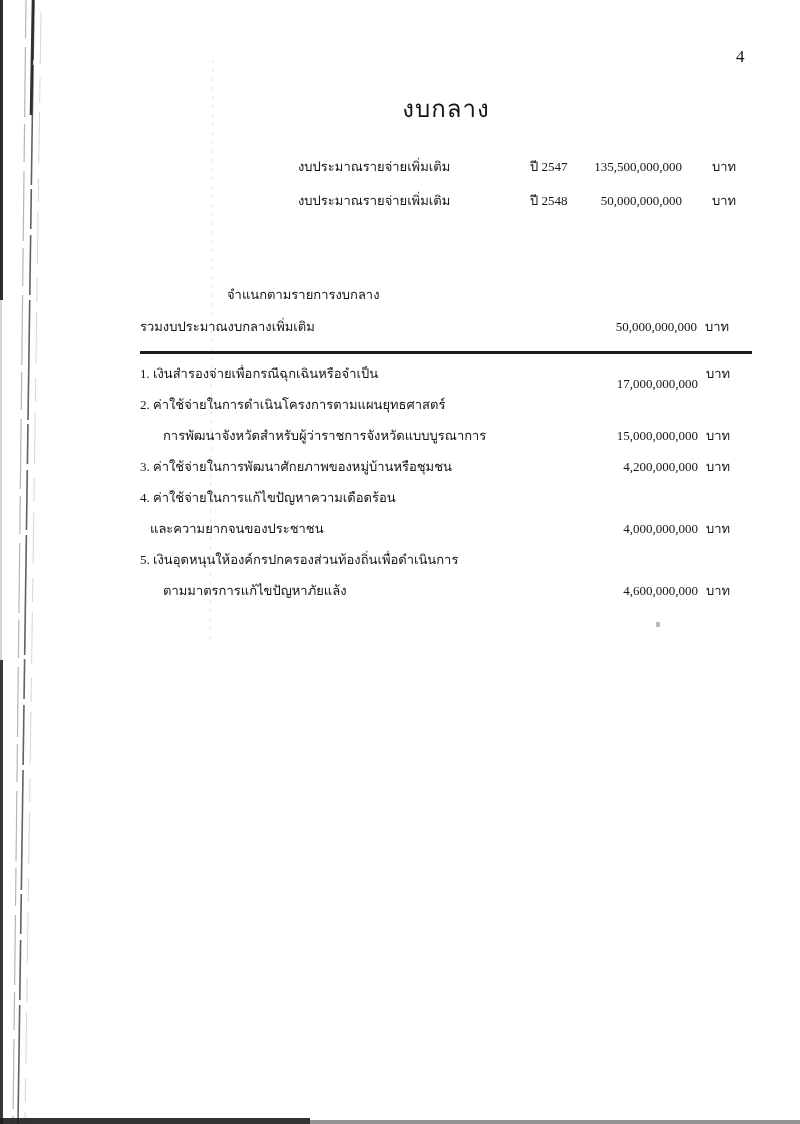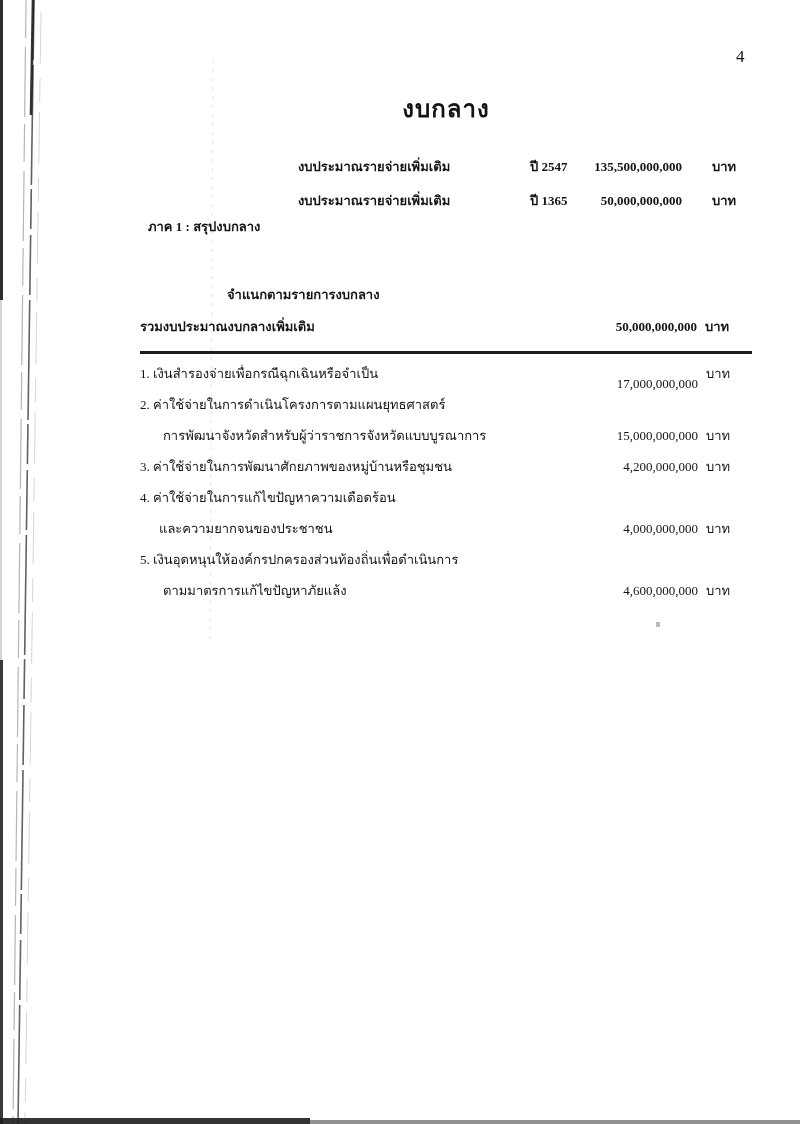--- a/index.html
+++ b/index.html
@@ -16,21 +16,21 @@
     font-family: "Liberation Serif", "DejaVu Serif", serif;
     color: #141414;
   }
   .t {
     position: absolute;
     white-space: nowrap;
     font-size: 13px;
     line-height: 24px;
     color: #141414;
   }
-  .b { font-weight: bold; }
+  .b { font-weight: normal; }
   .amt { text-align: right; }
   .title { font-size: 24px; letter-spacing: 1px; }
   .rule {
     position: absolute;
     background: #1c1c1c;
   }
   .artifacts {
     position: absolute;
     inset: 0;
     pointer-events: none;
@@ -66,26 +66,25 @@
 
   <div>
     <div class="t b" style="top:155px; left:298px">งบประมาณรายจ่ายเพิ่มเติม</div>
     <div class="t b" style="top:155px; left:530px">ปี 2547</div>
     <div class="t b amt" style="top:155px; left:540px; width:142px">135,500,000,000</div>
     <div class="t b" style="top:155px; left:712px">บาท</div>
   </div>
 
   <div>
     <div class="t b" style="top:189px; left:298px">งบประมาณรายจ่ายเพิ่มเติม</div>
-    <div class="t b" style="top:189px; left:530px">ปี 1365</div>
+    <div class="t b" style="top:189px; left:530px">ปี 2548</div>
     <div class="t b amt" style="top:189px; left:540px; width:142px">50,000,000,000</div>
     <div class="t b" style="top:189px; left:712px">บาท</div>
   </div>
 
-  <div class="t b" style="top:215px; left:148px">ภาค 1 : สรุปงบกลาง</div>
   <div class="t b" style="top:283px; left:227px">จำแนกตามรายการงบกลาง</div>
 
   <div>
     <div class="t b" style="top:315px; left:140px">รวมงบประมาณงบกลางเพิ่มเติม</div>
     <div class="t b amt" style="top:315px; left:555px; width:142px">50,000,000,000</div>
     <div class="t b" style="top:315px; left:705px">บาท</div>
   </div>
 
   <div class="rule" style="top:351px; left:140px; width:612px; height:3px"></div>
 
@@ -103,21 +102,21 @@
   </div>
 
   <div>
     <div class="t" style="top:455px; left:140px">3. ค่าใช้จ่ายในการพัฒนาศักยภาพของหมู่บ้านหรือชุมชน</div>
     <div class="t amt" style="top:455px; left:556px; width:142px">4,200,000,000</div>
     <div class="t" style="top:455px; left:706px">บาท</div>
   </div>
 
   <div>
     <div class="t" style="top:486px; left:140px">4. ค่าใช้จ่ายในการแก้ไขปัญหาความเดือดร้อน</div>
-    <div class="t" style="top:517px; left:159px">และความยากจนของประชาชน</div>
+    <div class="t" style="top:517px; left:150px">และความยากจนของประชาชน</div>
     <div class="t amt" style="top:517px; left:556px; width:142px">4,000,000,000</div>
     <div class="t" style="top:517px; left:706px">บาท</div>
   </div>
 
   <div>
     <div class="t" style="top:548px; left:140px">5. เงินอุดหนุนให้องค์กรปกครองส่วนท้องถิ่นเพื่อดำเนินการ</div>
     <div class="t" style="top:579px; left:163px">ตามมาตรการแก้ไขปัญหาภัยแล้ง</div>
     <div class="t amt" style="top:579px; left:556px; width:142px">4,600,000,000</div>
     <div class="t" style="top:579px; left:706px">บาท</div>
   </div>

